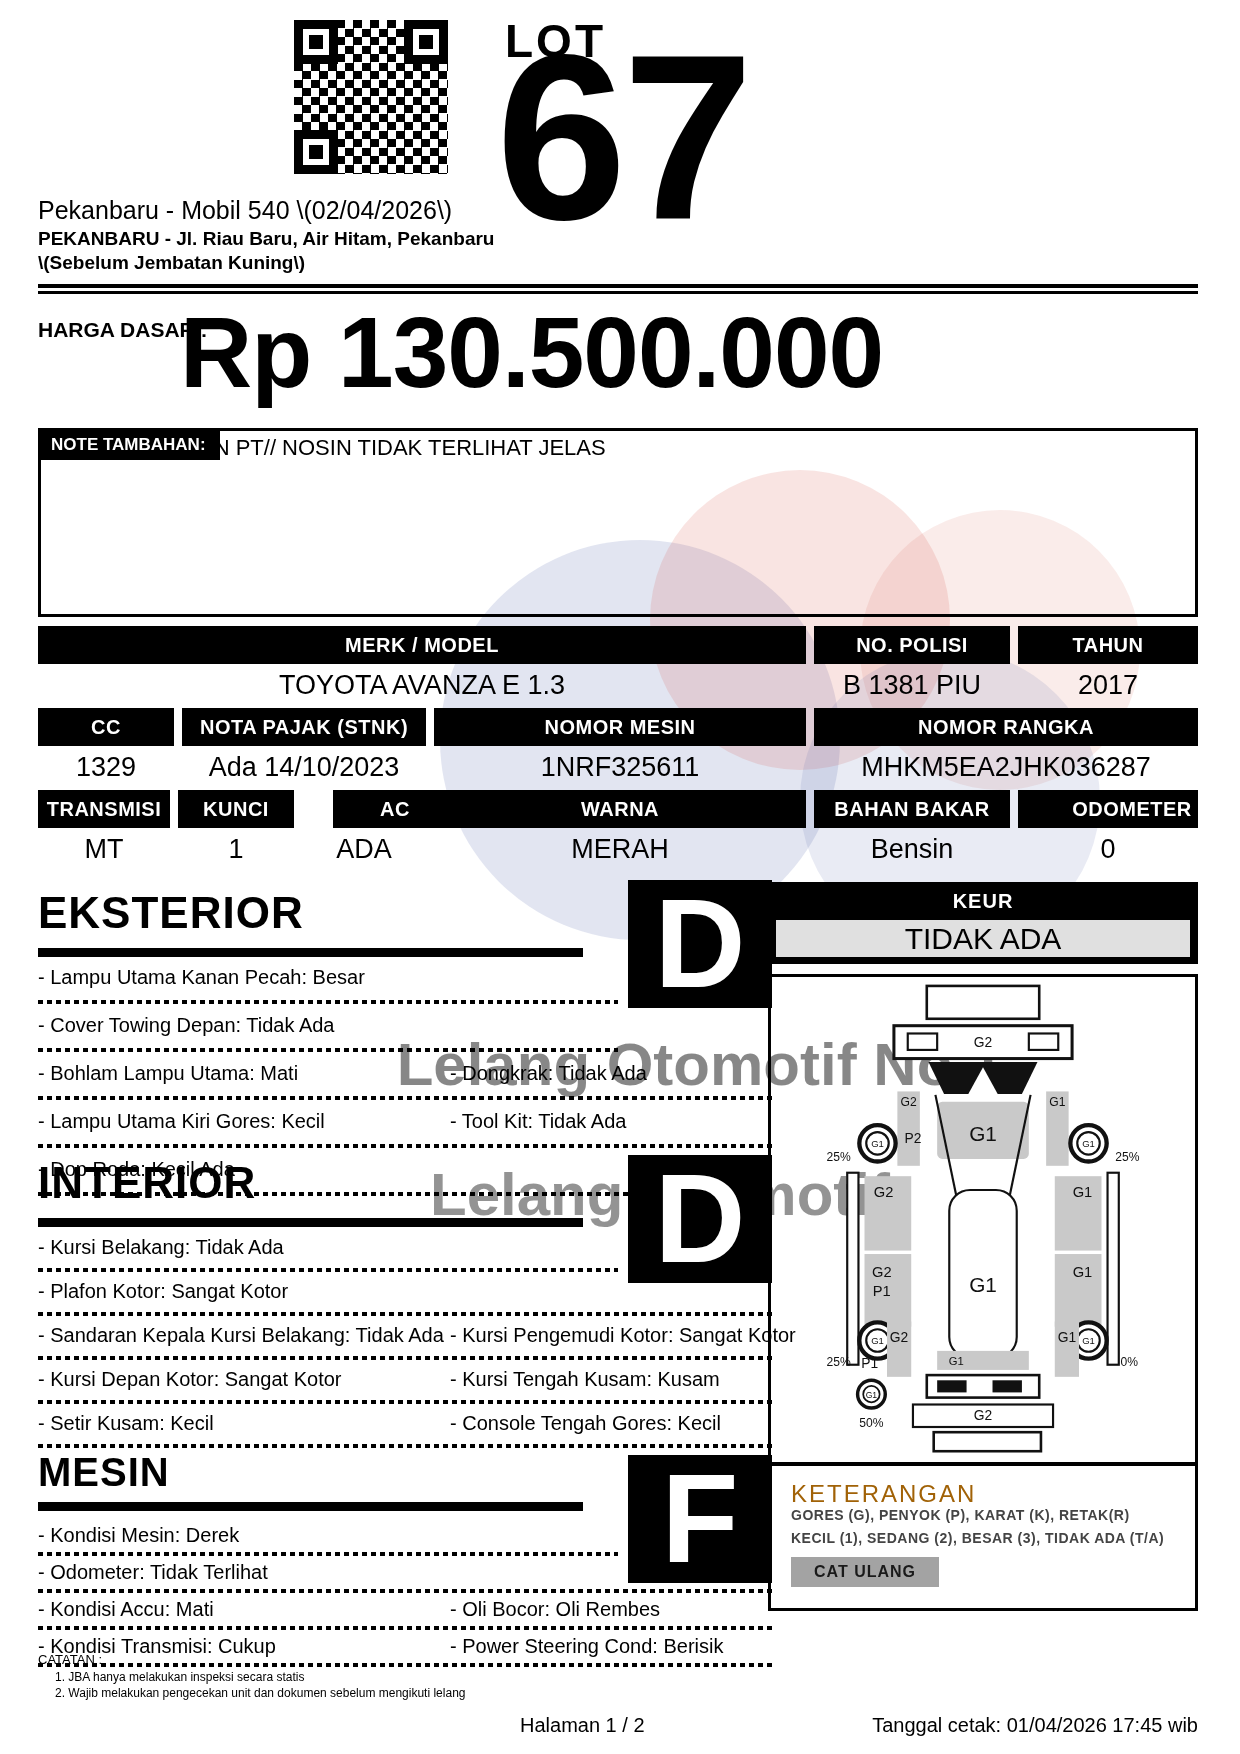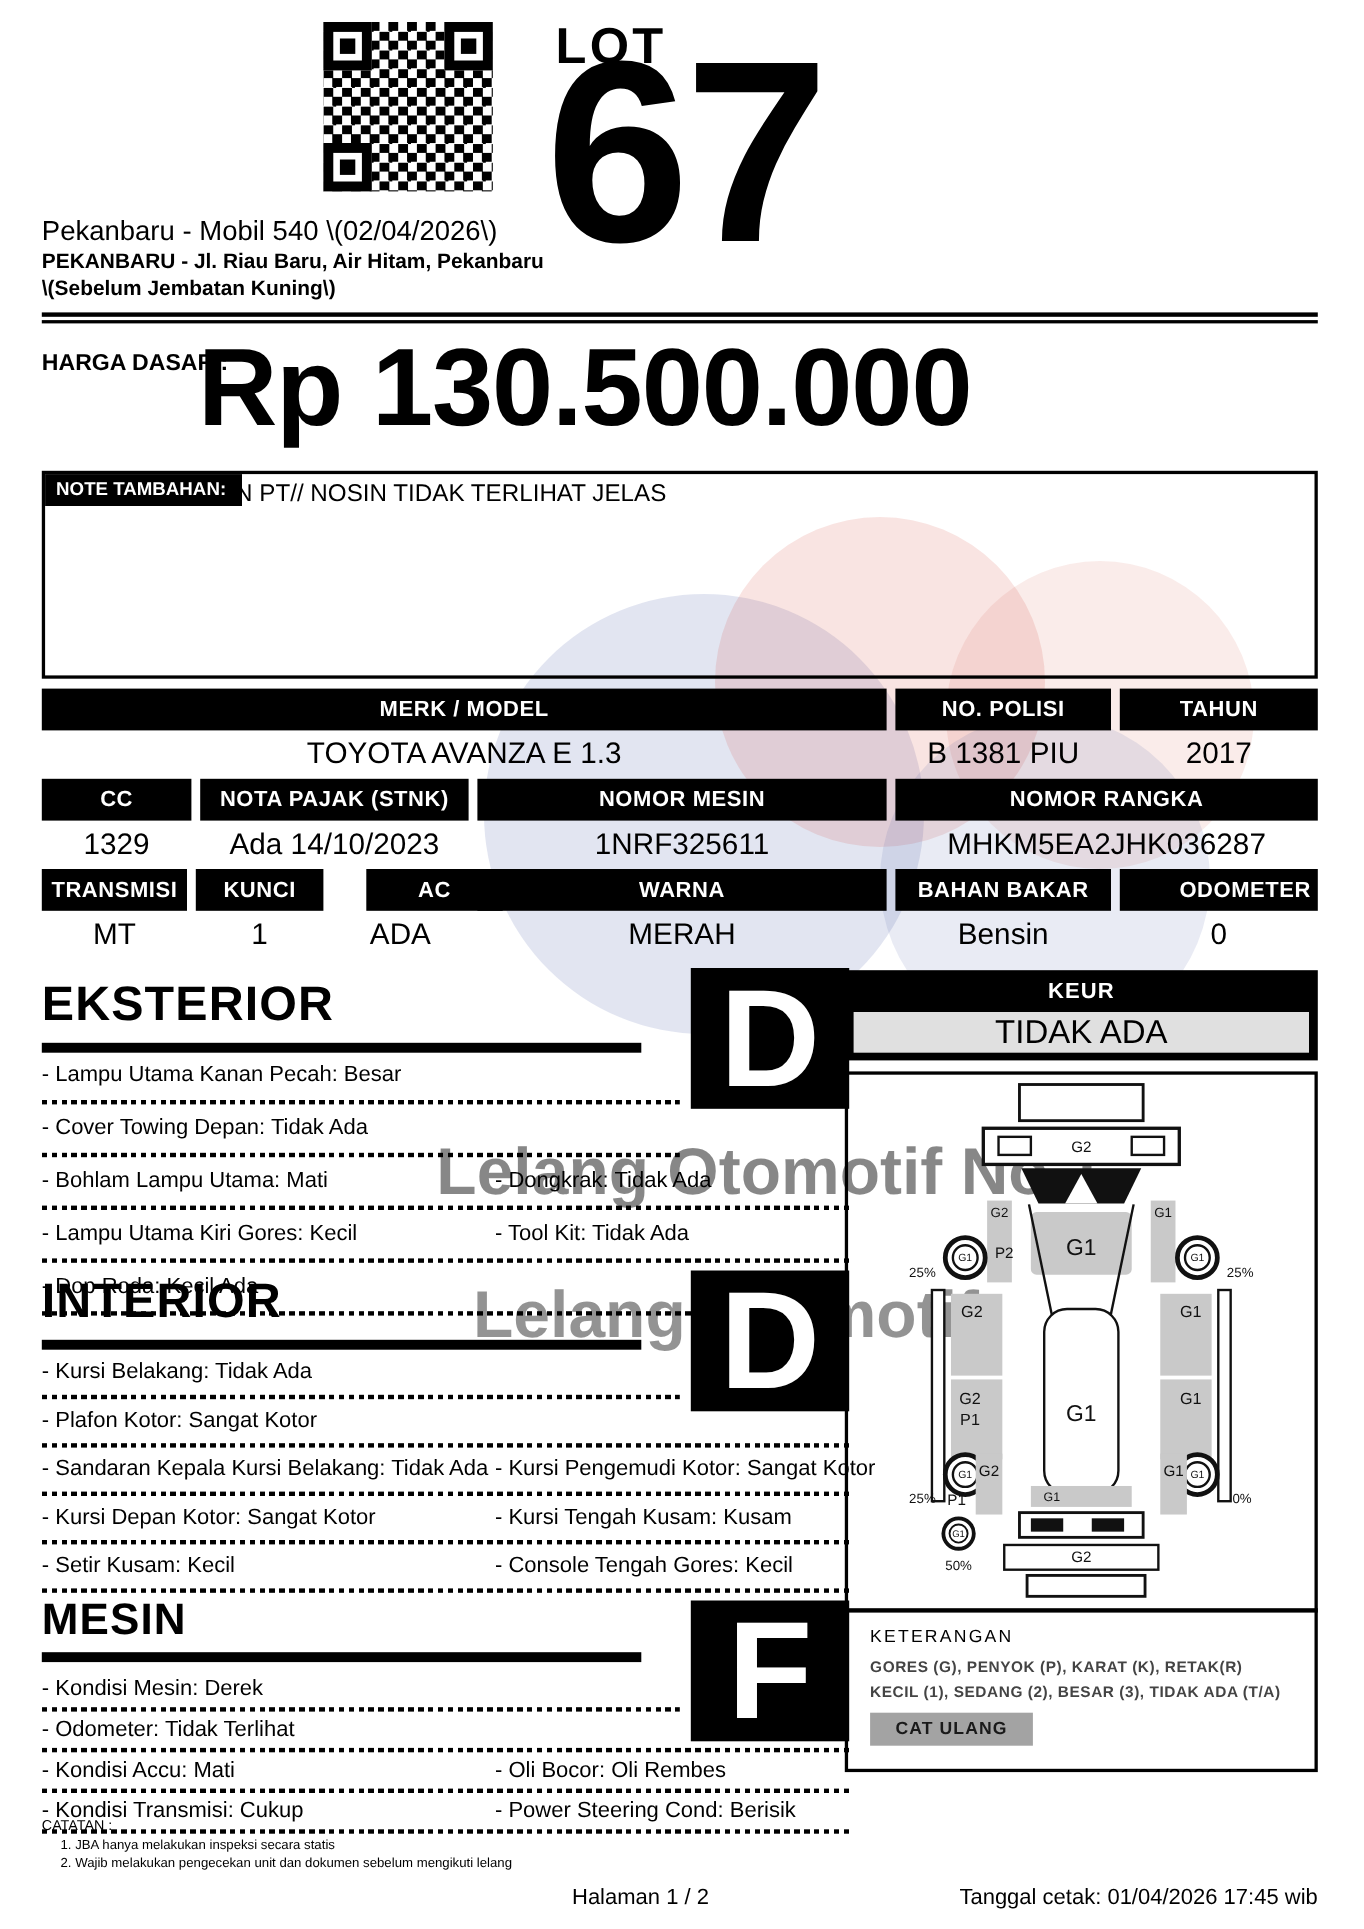--- a/index.html
+++ b/index.html
@@ -37,21 +37,21 @@
   .dot-line{position:absolute;left:0;height:4px;
      background:repeating-linear-gradient(90deg,#000 0 5px,transparent 5px 9px);}
   .dot-short{width:580px;}
   .dot-full{width:734px;}
   .keur-block{position:absolute;left:768px;top:882px;width:430px;height:82px;background:#000;}
   .keur-title{color:#fff;font-weight:bold;font-size:20px;letter-spacing:1px;text-align:center;line-height:38px;}
   .keur-inset{position:absolute;left:8px;top:38px;width:414px;height:37px;background:rgba(255,255,255,.88);
      display:flex;align-items:center;justify-content:center;font-size:30px;}
   .diag-box{position:absolute;left:768px;top:974px;width:430px;height:637px;border:3px solid #000;box-sizing:border-box;}
   .diag-divider{position:absolute;left:-3px;top:485px;width:430px;height:4px;background:#000;}
-  .ket-title{position:absolute;left:20px;top:503px;font-size:16px;letter-spacing:2px;color:#000000;}
+  .ket-title{position:absolute;left:20px;top:503px;font-size:24px;letter-spacing:2px;color:#a16207;}
   .ket-line{position:absolute;left:20px;font-size:14px;font-weight:bold;color:#444;letter-spacing:.5px;}
   .ket-badge{position:absolute;left:20px;top:580px;width:148px;height:30px;background:#a3a3a3;
      display:flex;align-items:center;justify-content:center;font-size:16px;font-weight:bold;color:#1a1a1a;letter-spacing:1px;}
   .cat-label{font-size:13px;}
   .cat-item{font-size:12px;}
   .footer-text{font-size:20px;}
   svg text{text-anchor:middle;fill:#111;font-family:"Liberation Sans",sans-serif;}
 </style>
 </head>
 <body>

